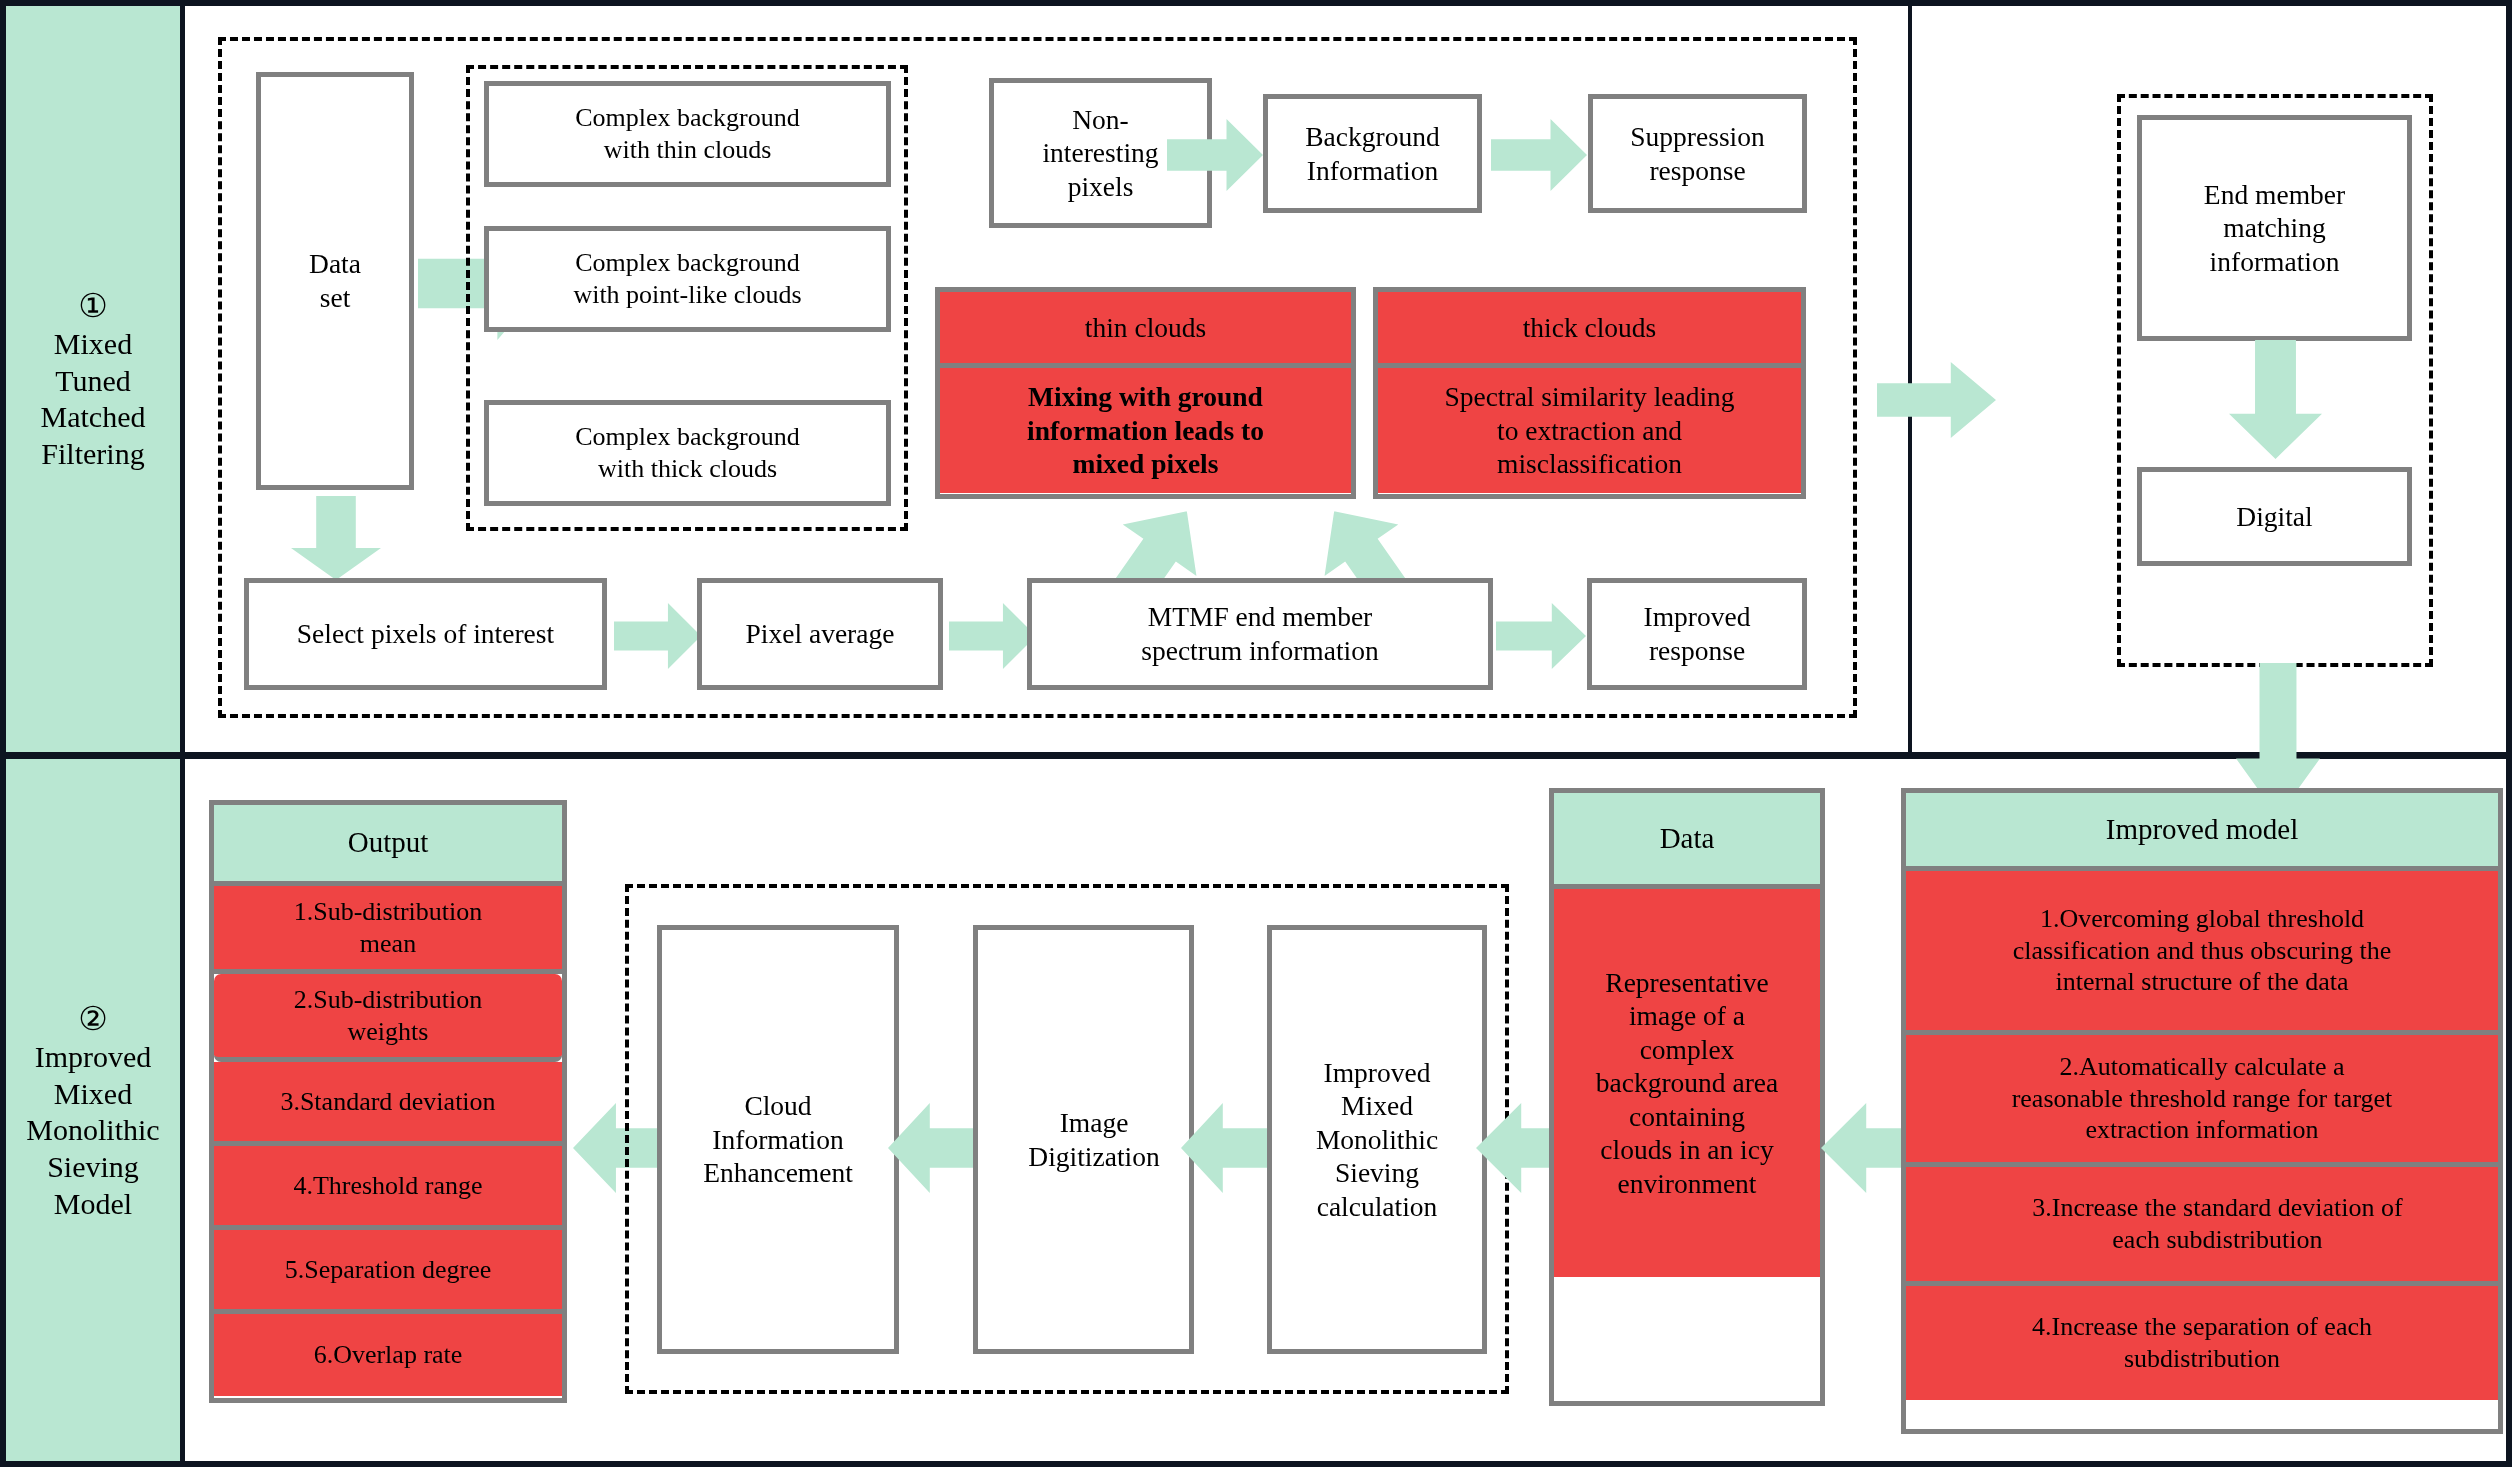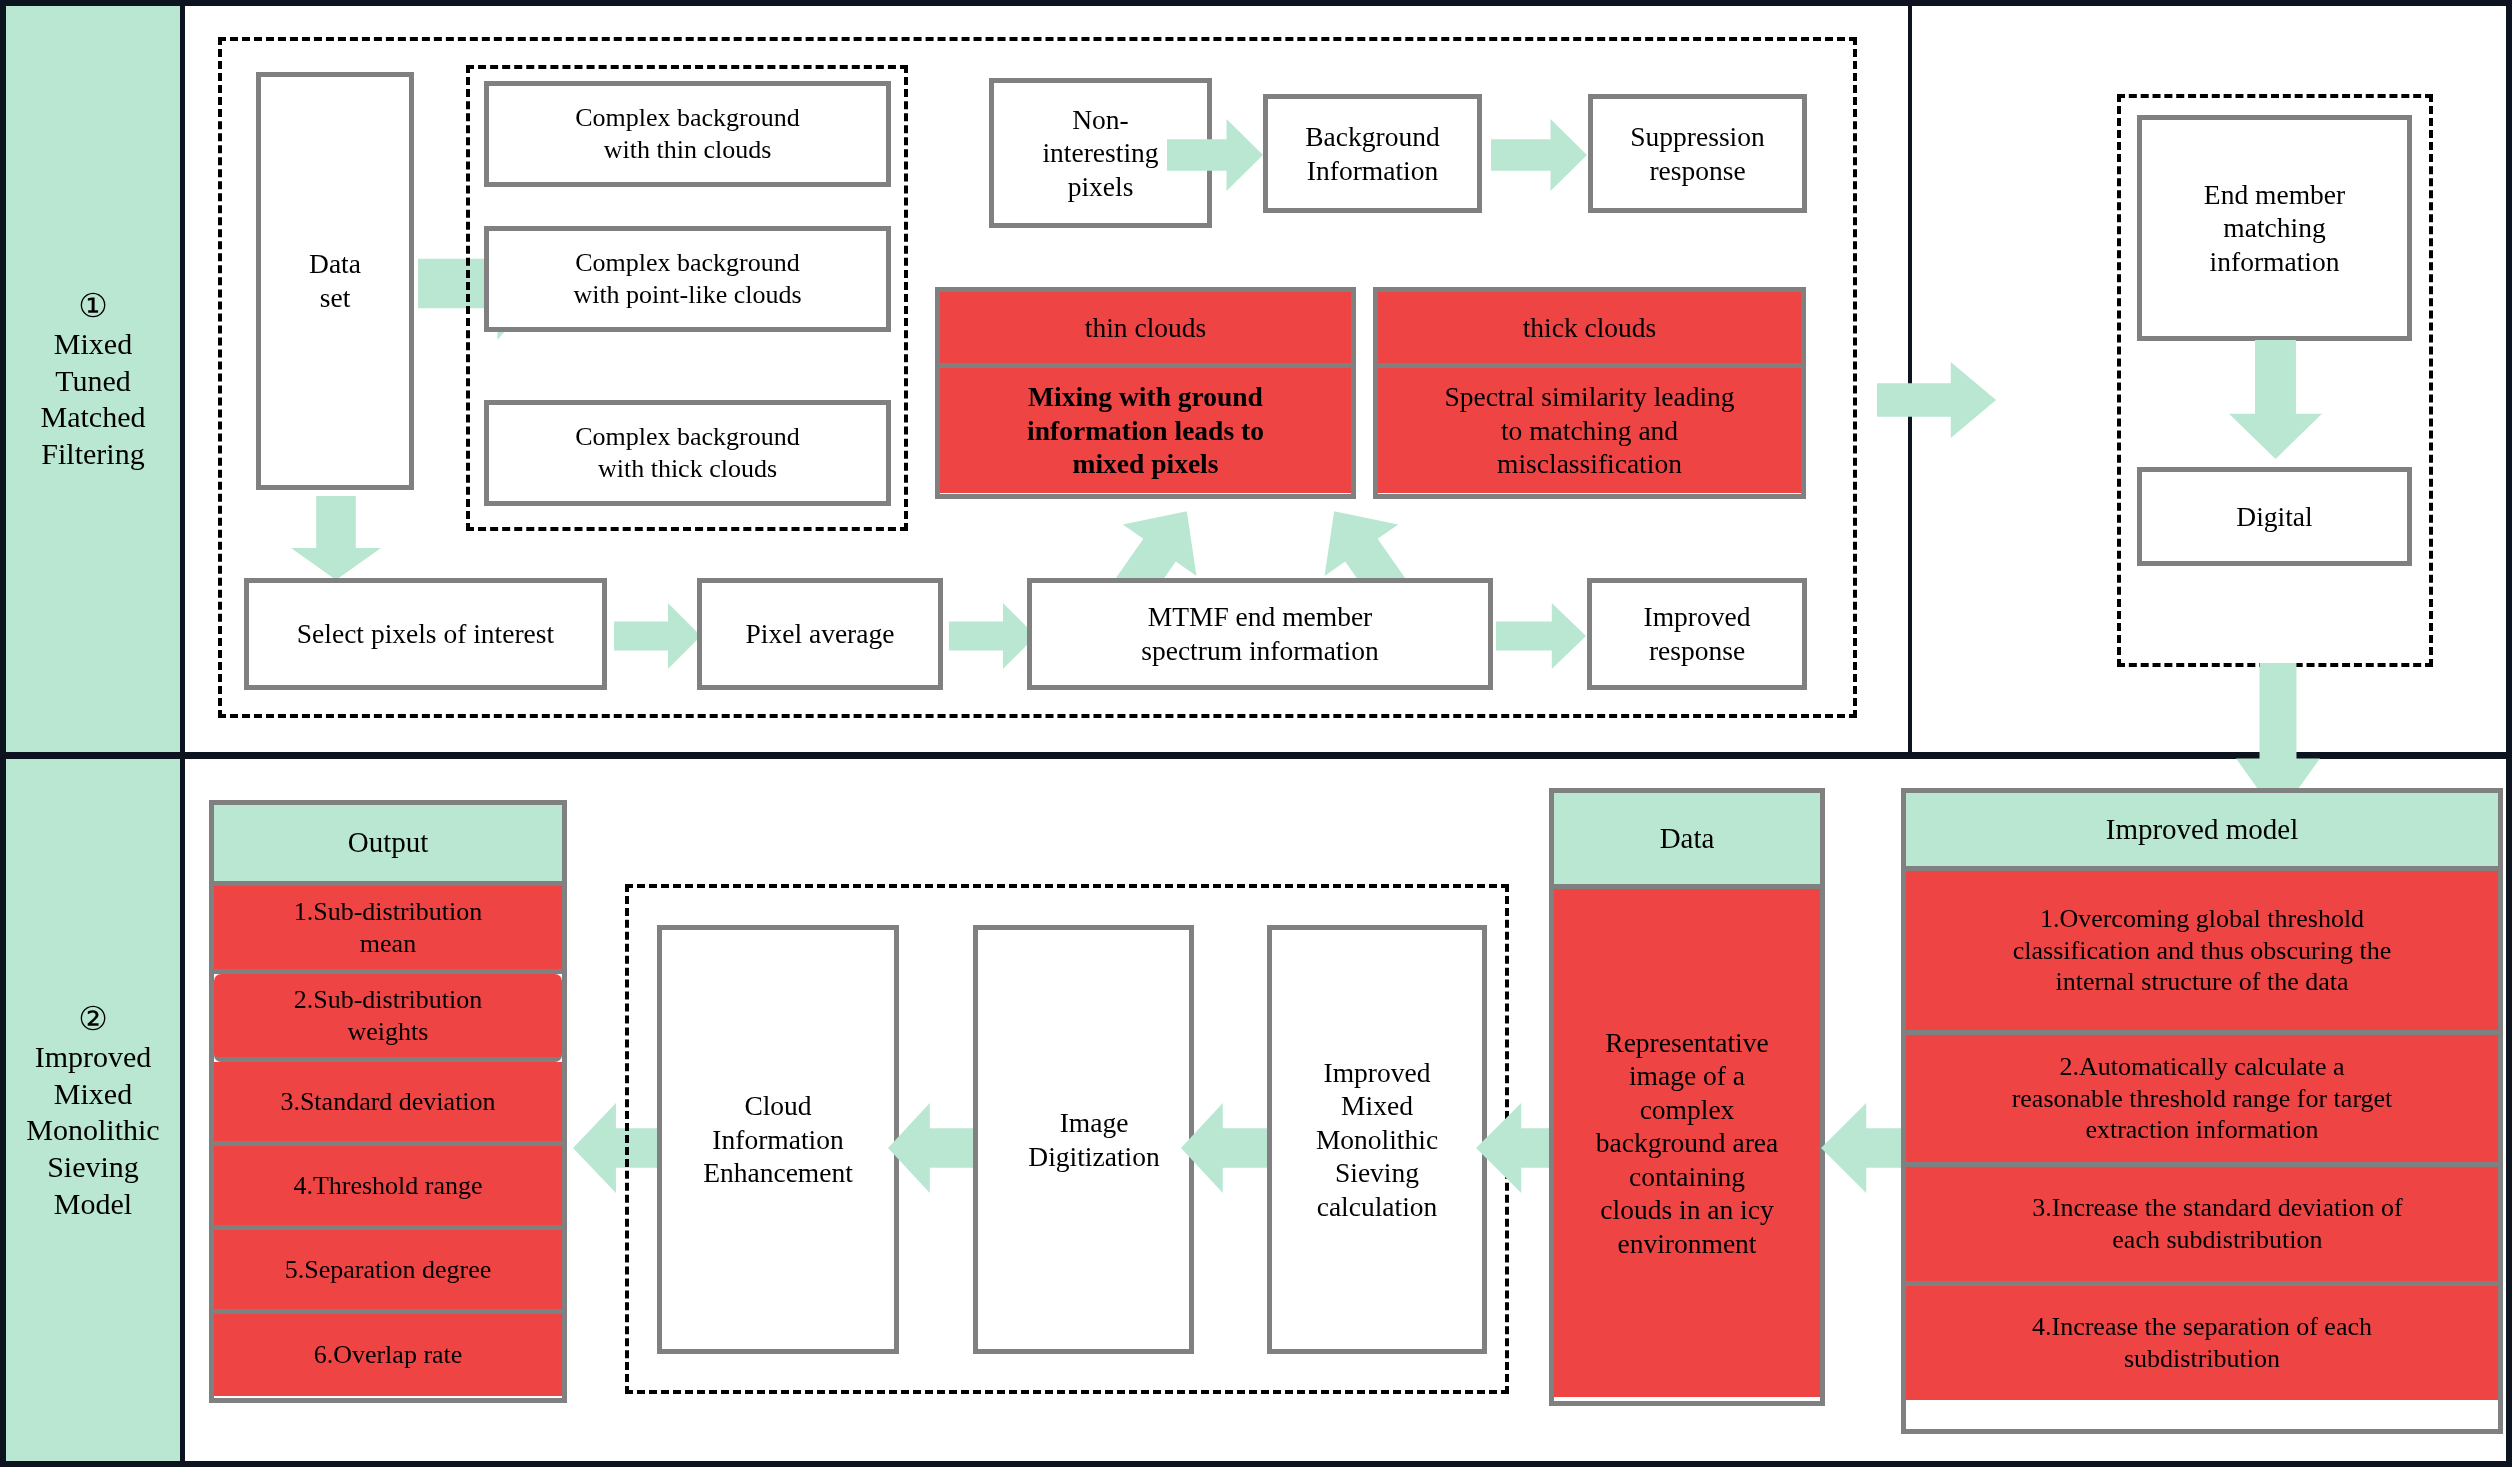--- a/index.html
+++ b/index.html
@@ -143,21 +143,21 @@
 mixed pixels</div>
     </div>
   </div>
 
   <div class="abs stack" style="left:1367px;top:281px;width:433px;height:212px;">
     <div class="cell" style="height:76px;font-size:27.5px;">
       <div class="txt">thick clouds</div>
     </div>
     <div class="cell" style="height:125px;font-size:27.5px;">
       <div class="txt" style="white-space:pre-line;">Spectral similarity leading
-to matching and
+to extraction and
 misclassification</div>
     </div>
   </div>
 
   <div class="diagUL" style="left:1100px;top:494px;width:90px;height:125px;"></div>
   <div class="diagUR" style="left:1319px;top:494px;width:90px;height:125px;"></div>
 
   <div class="abs box" style="left:238px;top:572px;width:363px;height:112px;font-size:27.5px;">
     <div class="txt" style="white-space:pre-line;">Select pixels of interest</div>
   </div>
@@ -246,21 +246,21 @@
 Sieving
 calculation</div>
   </div>
 
   <div class="arrowL" style="left:1470px;top:1097px;width:119px;height:90px;"></div>
 
   <div class="abs stack" style="left:1543px;top:782px;width:276px;height:618px;">
     <div class="cell green" style="height:96px;font-size:29px;">
       <div class="txt">Data</div>
     </div>
-    <div class="cell" style="height:508px;font-size:27.5px;">
+    <div class="cell" style="height:388px;font-size:27.5px;">
       <div class="txt" style="white-space:pre-line;">Representative
 image of a
 complex
 background area
 containing
 clouds in an icy
 environment</div>
     </div>
   </div>
 

